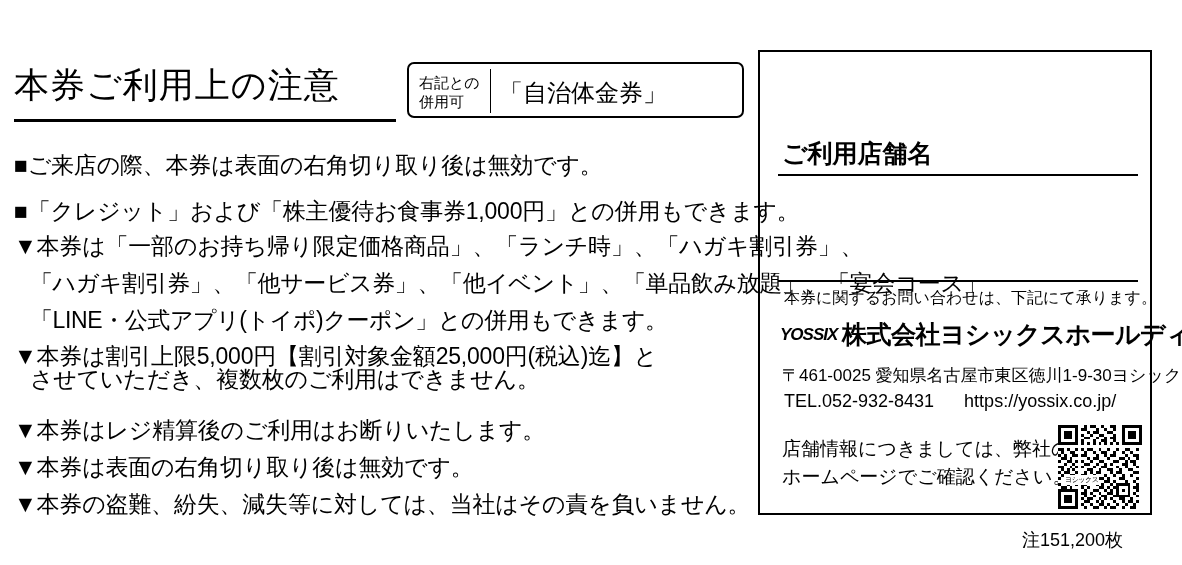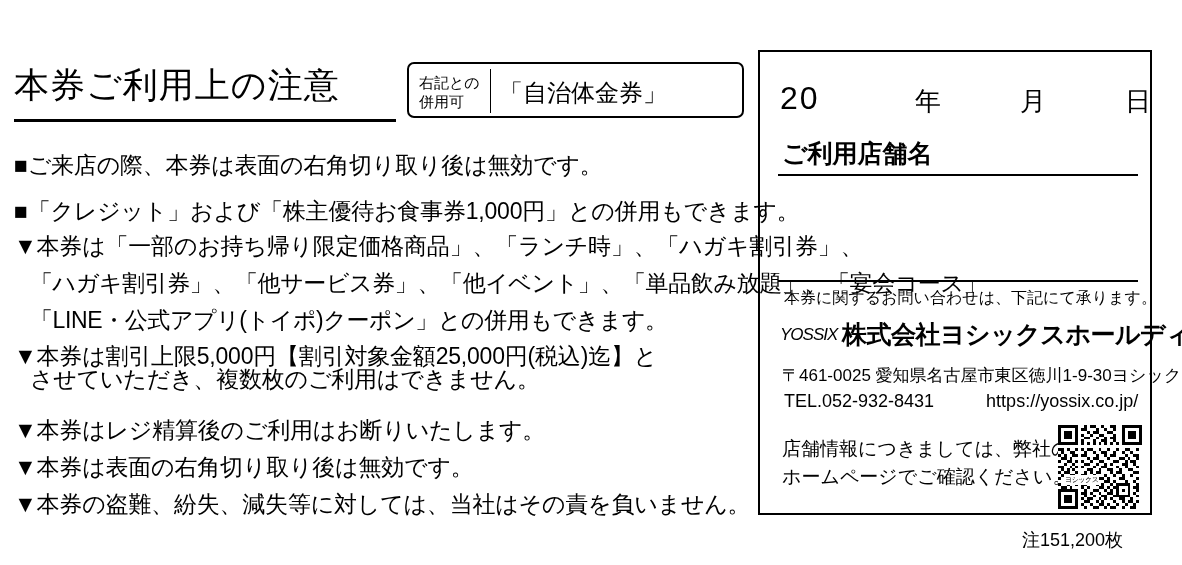--- a/index.html
+++ b/index.html
@@ -178,21 +178,21 @@
     left: 20px;
     top: 266px;
     width: 370px;
     height: 34px;
   }
   #logo-mark {
     position: absolute;
     left: 0;
     top: 7px;
     font-size: 17px;
-    font-weight: normal;
+    font-weight: bold;
     font-style: italic;
     letter-spacing: -1px;
   }
   #company-name {
     position: absolute;
     left: 62px;
     top: 0px;
     font-size: 25px;
     font-weight: bold;
     white-space: nowrap;
@@ -205,21 +205,21 @@
     font-size: 17px;
     white-space: nowrap;
   }
   #contact-line {
     position: absolute;
     left: 24px;
     top: 339px;
     font-size: 18px;
     white-space: nowrap;
   }
-  #contact-line .url { margin-left: 52px; text-align: right; }
+  #contact-line .url { margin-left: 30px; text-align: right; }
   #info-line1 {
     position: absolute;
     left: 22px;
     top: 384px;
     font-size: 19px;
     white-space: nowrap;
   }
   #info-line2 {
     position: absolute;
     left: 22px;
@@ -286,26 +286,20 @@
     <div class="note-line" style="left:14px; top:452px;">▼本券は表面の右角切り取り後は無効です。</div>
     <div class="note-line" style="left:14px; top:489px;">▼本券の盗難、紛失、減失等に対しては、当社はその責を負いません。</div>
 
   </div>
 
   <div id="right-col">
 
 
     <div id="staff-box">
 
-      <div id="date-row">
-        <span id="date-20">20</span>
-        <span id="date-nen">年</span>
-        <span id="date-tsuki">月</span>
-        <span id="date-hi">日</span>
-      </div>
 
       <div id="shop-name-label">ご利用店舗名</div>
       <div id="date-underline"></div>
 
       <div id="mid-divider"></div>
 
       <div id="inquiry-text">本券に関するお問い合わせは、下記にて承ります。</div>
 
       <div id="company-row">
         <span id="logo-mark">YOSSIX</span>

